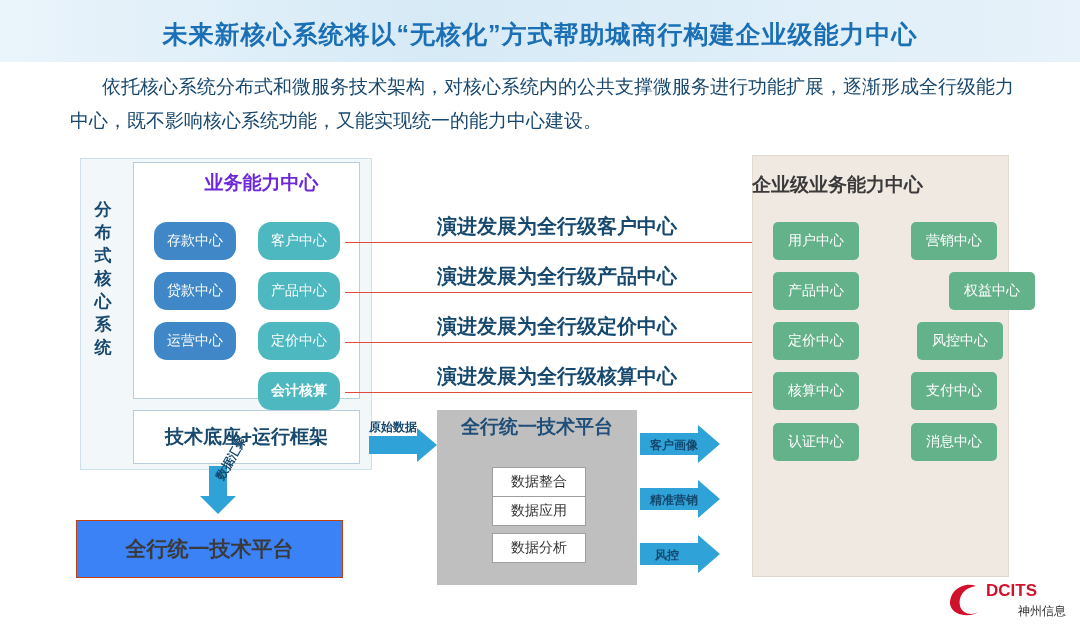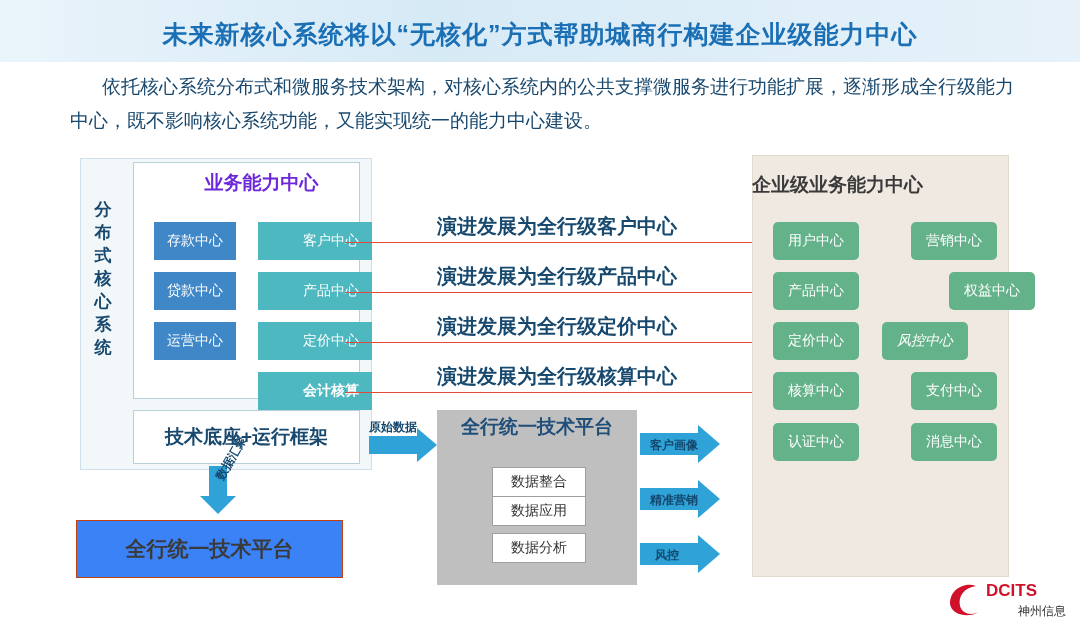--- a/index.html
+++ b/index.html
@@ -31,25 +31,25 @@
   }
   .biz-center-box{
     position:absolute;left:133px;top:162px;width:225px;height:235px;
     border:1px solid #b9cfdb;background:#ffffff;
   }
   .biz-center-title{
     position:absolute;left:133px;top:170px;width:225px;text-align:center;
     font-size:19px;color:#6d28d9;font-weight:bold;margin-left:16px;
   }
   .chip{
-    position:absolute;height:38px;border-radius:0;color:#fff;
+    position:absolute;height:38px;border-radius:13px;color:#fff;
     font-size:14px;display:flex;align-items:center;justify-content:center;
   }
   .chip-blue{background:#3f87c7;width:82px;}
-  .chip-teal{background:#4db8c0;width:82px;padding-left:32px;}
+  .chip-teal{background:#4db8c0;width:82px;}
   .tech-base{
     position:absolute;left:133px;top:410px;width:225px;height:52px;
     border:1px solid #b9cfdb;background:#ffffff;
     display:flex;align-items:center;justify-content:center;
     font-size:19px;color:#17486e;font-weight:bold;
   }
   .unified-platform{
     position:absolute;left:76px;top:520px;width:265px;height:56px;
     background:#3b82f6;border:1px solid #c2410c;
     display:flex;align-items:center;justify-content:center;
@@ -186,21 +186,21 @@
 <div class="right-title">企业级业务能力中心</div>
 
 <div class="chip-green" style="left:773px;top:222px;">用户中心</div>
 <div class="chip-green" style="left:773px;top:272px;">产品中心</div>
 <div class="chip-green" style="left:773px;top:322px;">定价中心</div>
 <div class="chip-green" style="left:773px;top:372px;">核算中心</div>
 <div class="chip-green" style="left:773px;top:423px;">认证中心</div>
 
 <div class="chip-green" style="left:911px;top:222px;">营销中心</div>
 <div class="chip-green" style="left:911px;top:272px;margin-left:38px;">权益中心</div>
-<div class="chip-green" style="left:882px;top:322px;font-style:italic;">风控中心</div>
+<div class="chip-green" style="left:917px;top:322px;">风控中心</div>
 <div class="chip-green" style="left:911px;top:372px;">支付中心</div>
 <div class="chip-green" style="left:911px;top:423px;">消息中心</div>
 
 <svg class="logo" viewBox="0 0 120 46">
   <path d="M4 30 C4 14, 20 8, 30 12 C18 14, 12 22, 14 32 C16 40, 26 42, 32 38 C24 44, 6 42, 4 30 Z" fill="#d0112b"></path>
   <text x="40" y="22" font-family="Liberation Sans, sans-serif" font-size="17" font-weight="bold" fill="#d0112b">DCITS</text>
 </svg>
 <div class="logo-cn">神州信息</div>
 
 </body></html>

